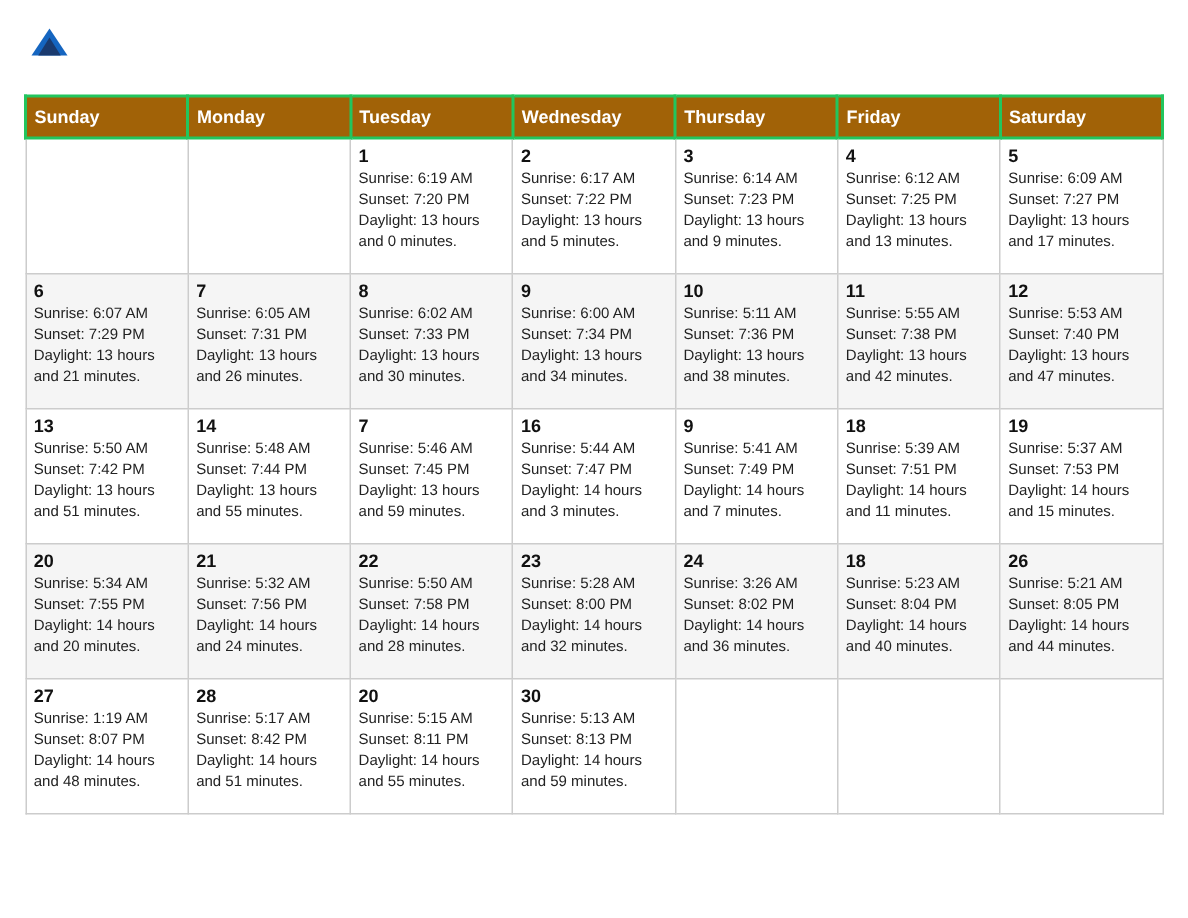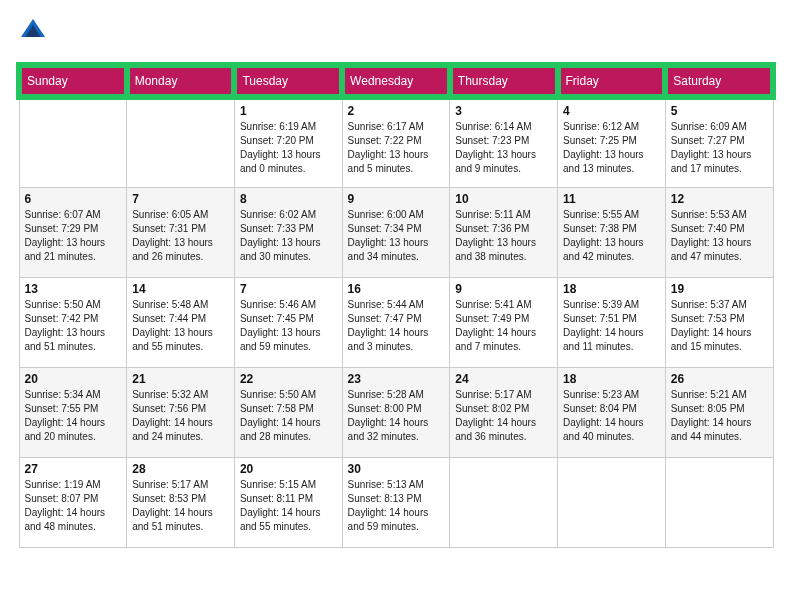--- a/index.html
+++ b/index.html
@@ -45,27 +45,27 @@
     .subtitle {
       font-size: 15px;
       color: #333;
     }
     table {
       width: 100%;
       border-collapse: collapse;
       font-size: 11px;
     }
     thead th {
-      background-color: #be185d;
+      background-color: #a16207;
       color: #fff;
       text-align: left;
       padding: 6px 5px;
       font-size: 12px;
-      font-weight: normal;
-      border: 6px solid #22c55e;
+      font-weight: bold;
+      border: 2px solid #22c55e;
     }
     tbody td {
       border: 1px solid #ccc;
       vertical-align: top;
       padding: 4px 5px;
       width: 14.28%;
       min-height: 80px;
       height: 90px;
       background: #fff;
     }
@@ -265,21 +265,21 @@
 Daylight: 14 hours and 28 minutes.</div>
         </td>
         <td>
           <span class="day-num">23</span>
           <div class="day-info">Sunrise: 5:28 AM
 Sunset: 8:00 PM
 Daylight: 14 hours and 32 minutes.</div>
         </td>
         <td>
           <span class="day-num">24</span>
-          <div class="day-info">Sunrise: 5:17 AM
+          <div class="day-info">Sunrise: 3:26 AM
 Sunset: 8:02 PM
 Daylight: 14 hours and 36 minutes.</div>
         </td>
         <td>
           <span class="day-num">18</span>
           <div class="day-info">Sunrise: 5:23 AM
 Sunset: 8:04 PM
 Daylight: 14 hours and 40 minutes.</div>
         </td>
         <td>
@@ -292,21 +292,21 @@
       <tr>
         <td>
           <span class="day-num">27</span>
           <div class="day-info">Sunrise: 1:19 AM
 Sunset: 8:07 PM
 Daylight: 14 hours and 48 minutes.</div>
         </td>
         <td>
           <span class="day-num">28</span>
           <div class="day-info">Sunrise: 5:17 AM
-Sunset: 8:53 PM
+Sunset: 8:42 PM
 Daylight: 14 hours and 51 minutes.</div>
         </td>
         <td>
           <span class="day-num">20</span>
           <div class="day-info">Sunrise: 5:15 AM
 Sunset: 8:11 PM
 Daylight: 14 hours and 55 minutes.</div>
         </td>
         <td>
           <span class="day-num">30</span>

